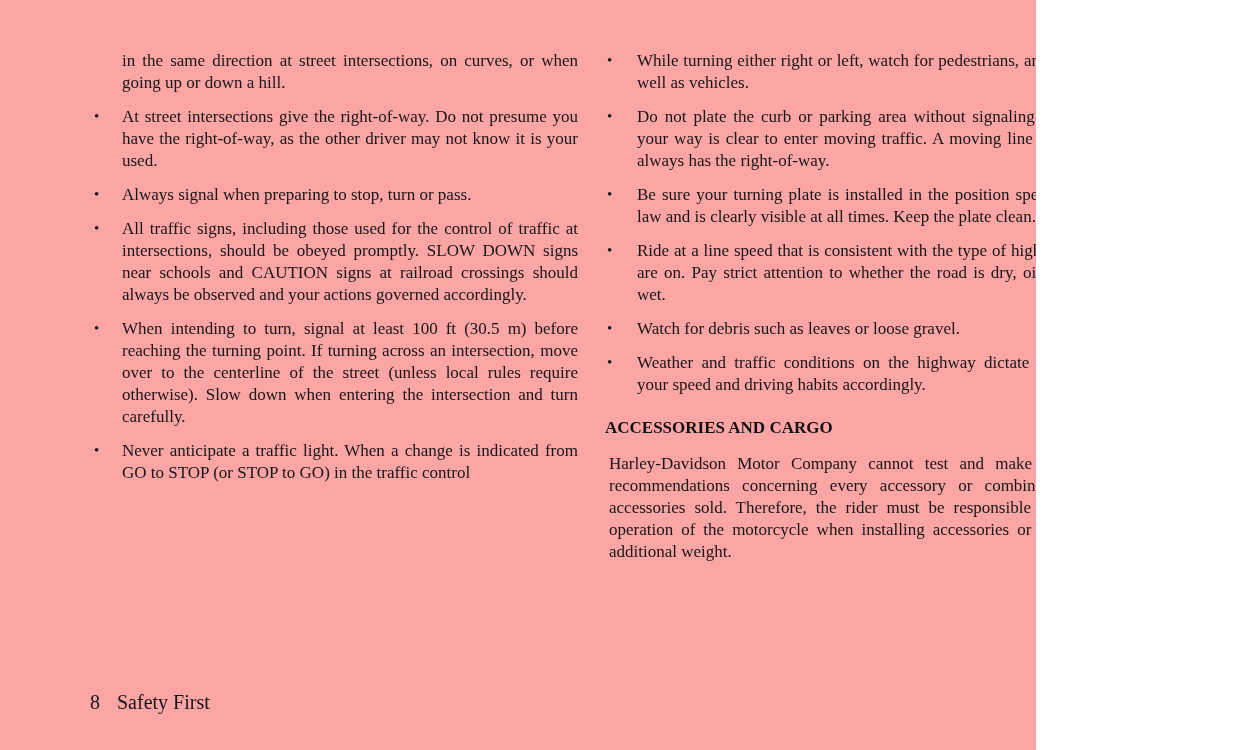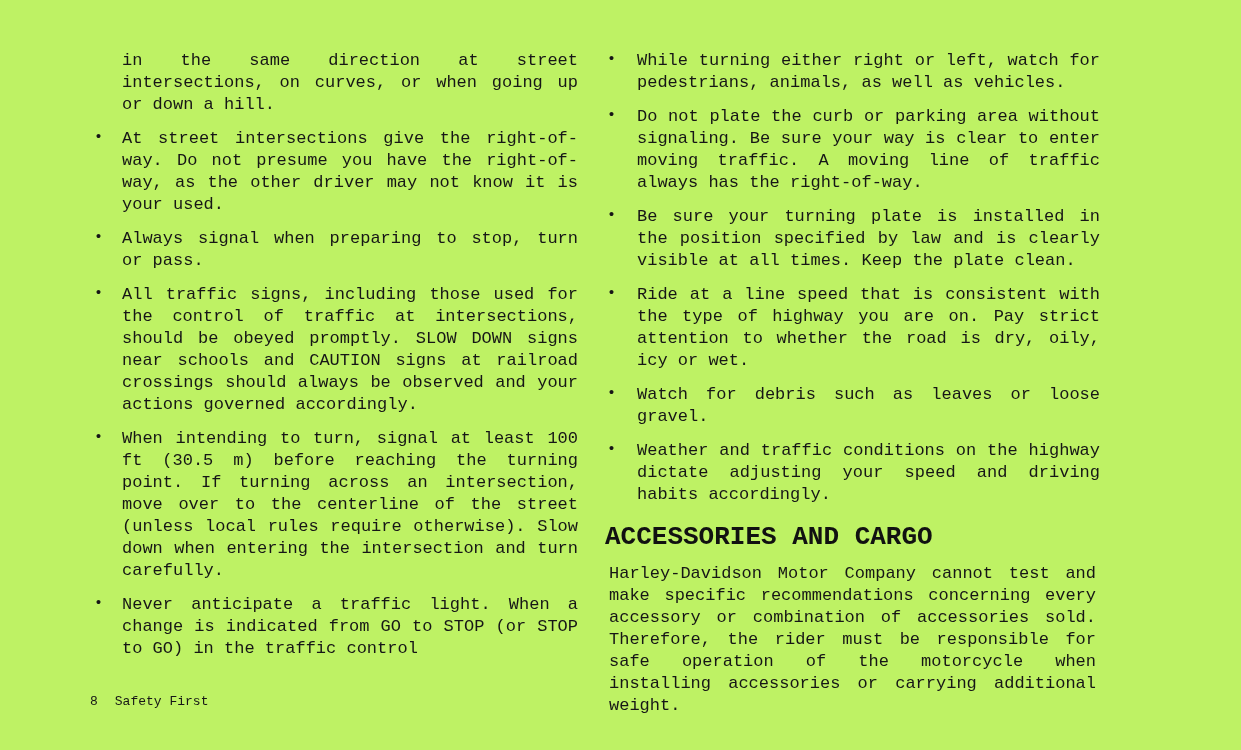--- a/index.html
+++ b/index.html
@@ -2,24 +2,24 @@
 <html><head>
 <meta charset="utf-8">
 <style>
   html, body {
     margin: 0;
     padding: 0;
     background: #ffffff;
   }
   .page {
     position: relative;
-    width: 1241px;
+    width: 1036px;
     height: 750px;
-    background: #bef264;
-    font-family: Liberation Mono, monospace;
+    background: #fca5a5;
+    font-family: Liberation Serif, serif;
     font-size: 17px;
     line-height: 22px;
     color: #161616;
     overflow: hidden;
   }
   .columns {
     position: absolute;
     top: 50px;
     left: 92px;
     display: flex;
@@ -49,36 +49,36 @@
     top: -1px;
     font-size: 15px;
   }
   .bullet-text {
     margin: 0;
     text-align: justify;
   }
 
   .section-heading {
     margin: 18px 0 12px 0;
-    font-size: 26px;
+    font-size: 17px;
     line-height: 27px;
     font-weight: bold;
     color: #111111;
     text-align: left;
   }
   .body-paragraph {
     margin: 4px;
     text-align: justify;
   }
 
   .footer {
     position: absolute;
     left: 90px;
     top: 691px;
-    font-size: 13px;
+    font-size: 20px;
     color: #161616;
   }
   .footer .page-number { margin-right: 17px; }
 </style>
 </head>
 <body>
 
 <div class="page">
   <div class="columns">
 

